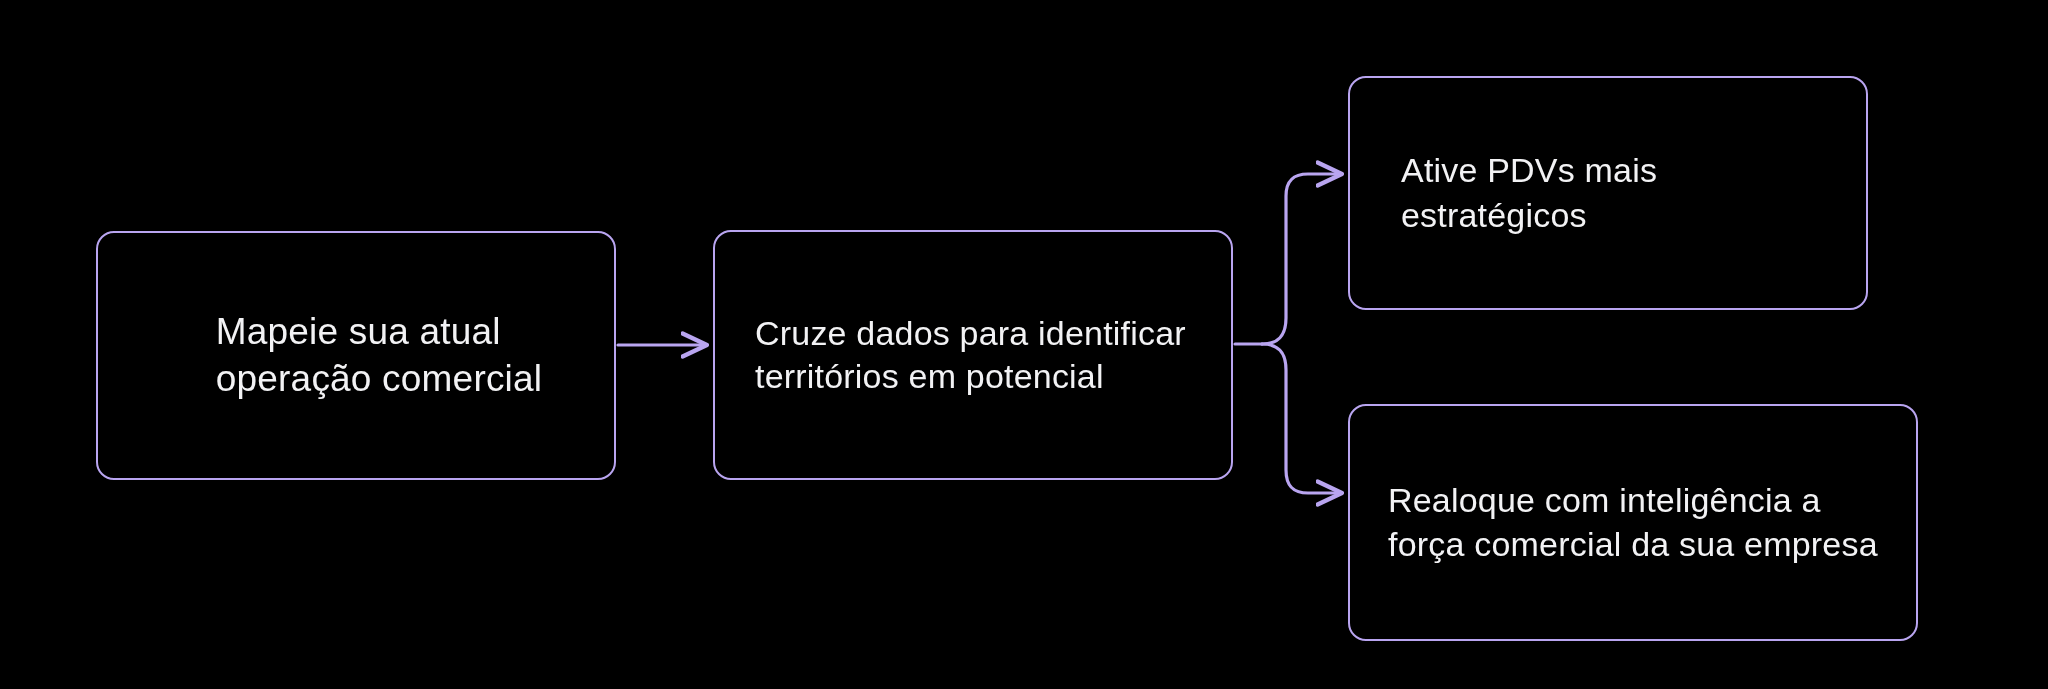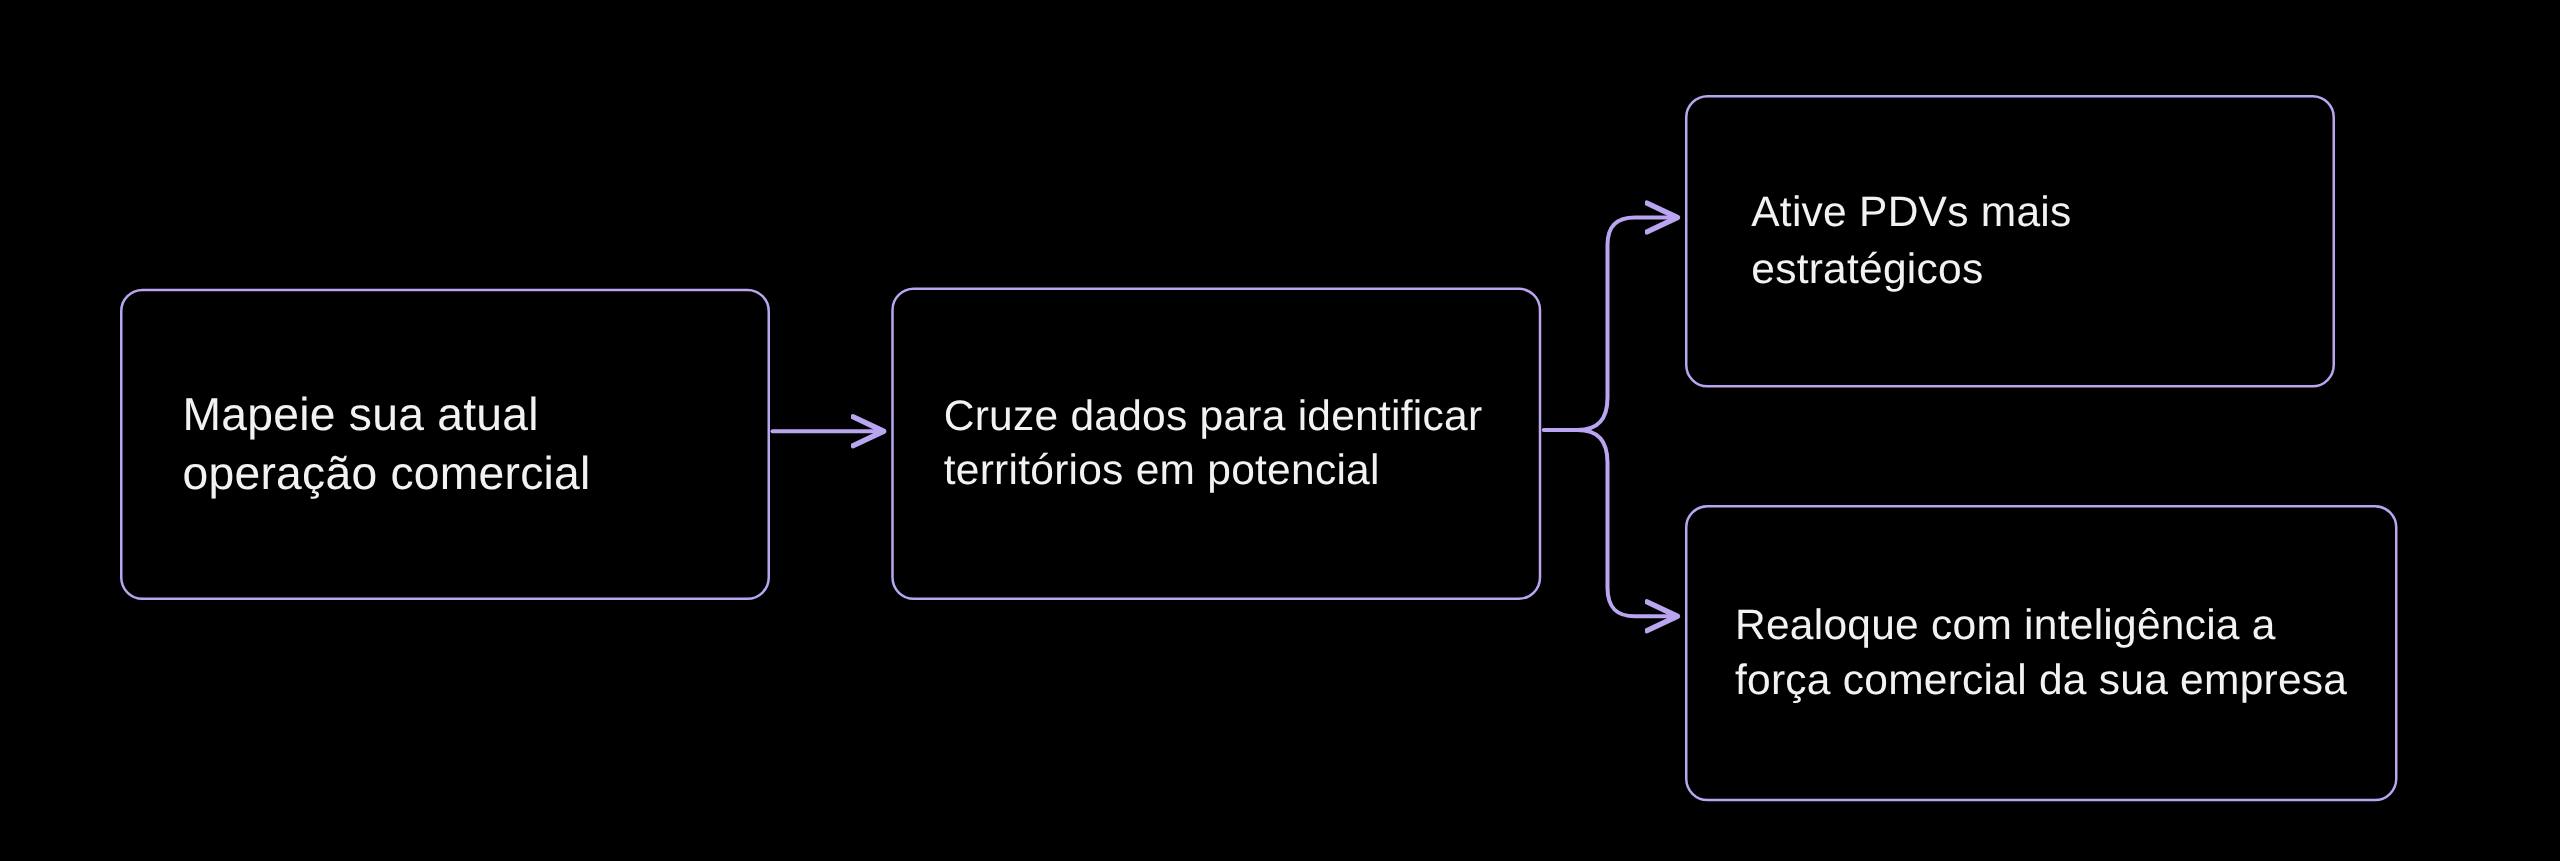--- a/index.html
+++ b/index.html
@@ -41,21 +41,21 @@
   .node-label {
     font-size: 35px;
     line-height: 1.33;
     font-weight: 300;
     letter-spacing: 0.2px;
     color: #f2f2f4;
     white-space: pre-line;
     padding: 0 4px;
   }
   
-  #node-1 { left: 96px;  top: 231px; width: 520px; height: 249px; padding-left: 44px; padding-right: 26px; }
+  #node-1 { left: 96px;  top: 231px; width: 520px; height: 249px; padding-left: 72px; padding-right: 26px; justify-content: center; }
   #node-2 { left: 713px; top: 230px; width: 520px; height: 250px; padding-left: 36px; padding-right: 22px; }
   #node-3 { left: 1348px; top: 76px;  width: 520px; height: 234px; padding-left: 47px; padding-right: 20px; justify-content: flex-end; }
   #node-4 { left: 1348px; top: 368px; width: 570px; height: 237px; padding-left: 34px; padding-right: 20px; margin-top: 36px; }
   #node-1 .node-label { font-size: 37px; line-height: 1.25; }
   #node-2 .node-label { font-size: 34px; line-height: 1.27; }
   #node-3 .node-label { font-size: 34px; }
   #node-4 .node-label { font-size: 34px; line-height: 1.27; }
 </style>
 </head>
 <body>

